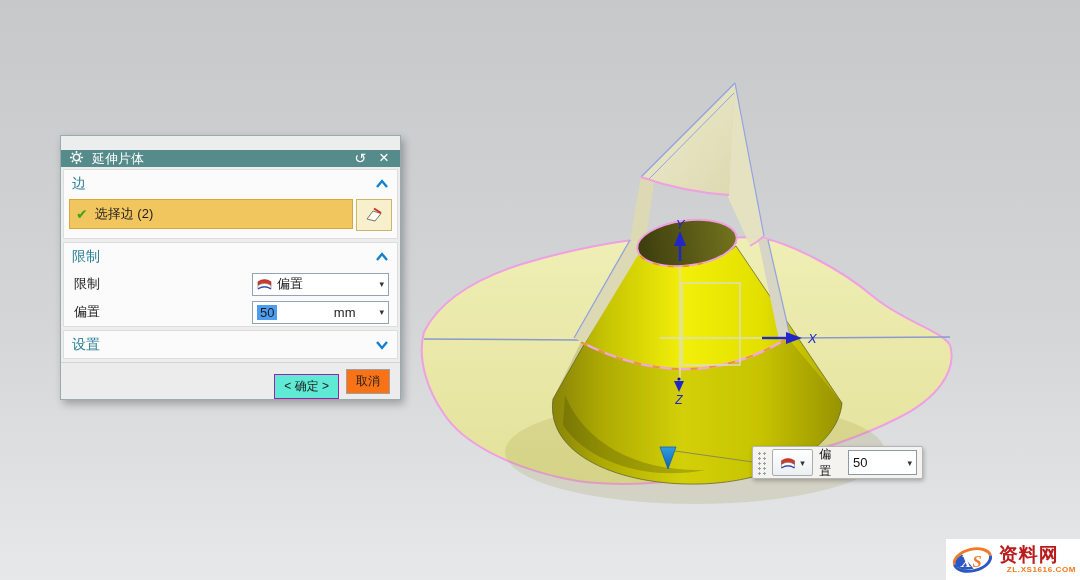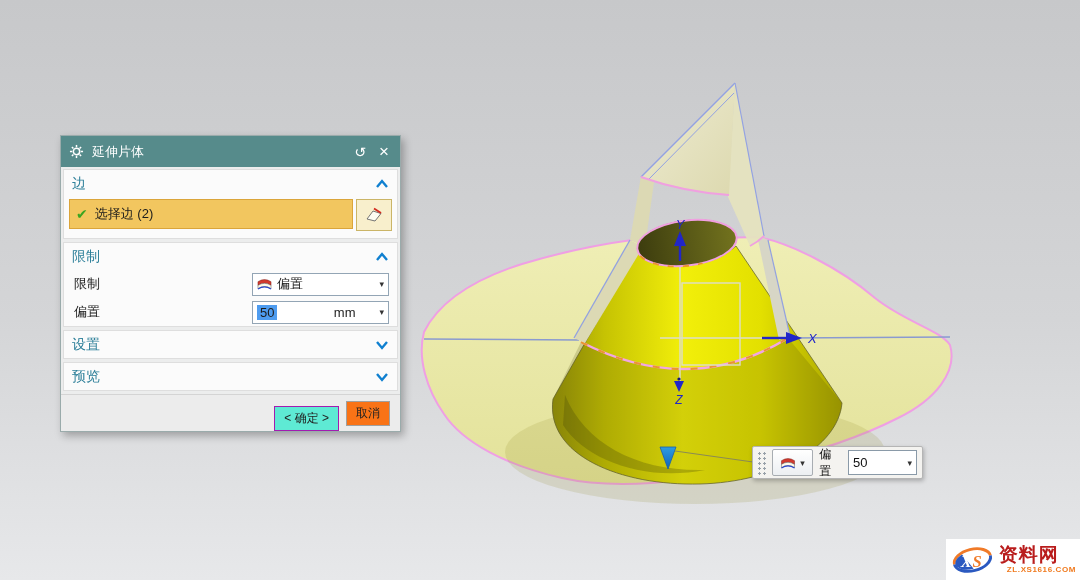--- a/index.html
+++ b/index.html
@@ -5,22 +5,22 @@
   html,body{margin:0;padding:0;background:#888;}
   .stage{position:relative;width:1080px;height:580px;overflow:hidden;
          font-family:"Liberation Sans","DejaVu Sans",sans-serif;
          background:linear-gradient(#c7c8ca,#d4d5d7 55%,#e7e8ea);}
   .stage svg.scene{position:absolute;left:0;top:0;z-index:0;}
 
   
   .dlg{position:absolute;left:60px;top:135px;width:339px;z-index:20;
        background:#eceded;border:1px solid #9aabab;box-shadow:3px 4px 8px rgba(0,0,0,.28);
        font-size:13px;color:#1c1c1c;}
-  .dlg-title{height:31px;background:#568b8b;color:#fff;display:flex;align-items:center;
-             padding:0 8px;gap:8px;font-size:13px;}
+  .dlg-title{height:17px;background:#568b8b;color:#fff;display:flex;
+             padding:0 8px;gap:8px;font-size:13px;margin-top:14px;}
   .dlg-title .ttl{flex:0 0 auto;}
   .dlg-title .sp{flex:1;}
   .tb-ico{width:16px;height:16px;display:flex;align-items:center;justify-content:center;
           color:#fff;font-size:14px;cursor:default;}
   .dlg-body{padding:2px 2px 0;}
   .card{background:#fbfbfb;border:1px solid #dedede;margin-bottom:3px;}
   .sec-h{height:27px;display:flex;align-items:center;padding:0 8px;}
   .sec-h .h-label{color:#2c7f99;font-size:14px;}
   .sec-h .sp{flex:1;}
   .chev{width:14px;height:10px;}
@@ -271,29 +271,20 @@
       <div class="card">
         <div class="sec-h">
           <span class="h-label">设置</span>
           <span class="sp"></span>
           <svg class="chev" viewBox="0 0 14 10">
               <use href="#icon-chevron-down"></use>
             </svg>
         </div>
       </div>
 
-      <div class="card">
-        <div class="sec-h">
-          <span class="h-label">预览</span>
-          <span class="sp"></span>
-          <svg class="chev" viewBox="0 0 14 10">
-              <use href="#icon-chevron-down"></use>
-            </svg>
-        </div>
-      </div>
     </div>
 
     <div class="dlg-foot">
       <div class="btn btn-ok">&lt; 确定 &gt;</div>
       <div class="btn btn-cancel">取消</div>
     </div>
   </div>
 
   <div class="mini">
     <div class="grip"></div>

